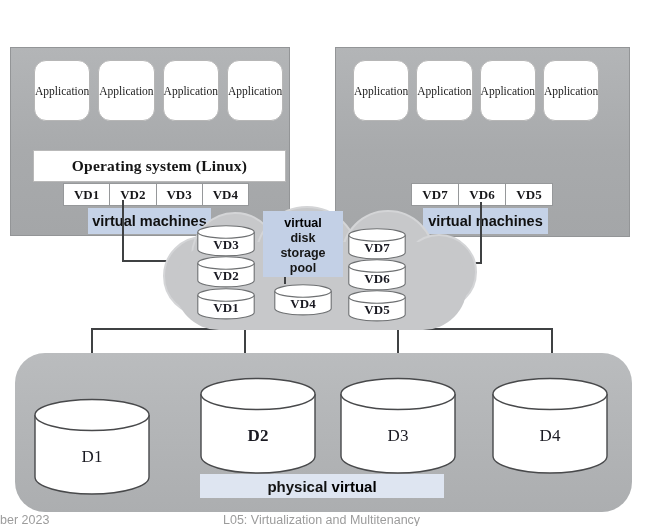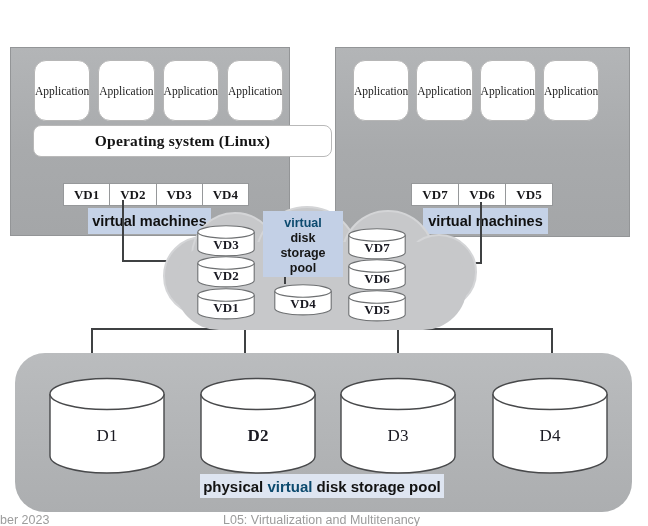--- a/index.html
+++ b/index.html
@@ -48,21 +48,21 @@
 
   
   .cloud-part { position:absolute; background:#c7c8ca; border-radius:50%; border:2px solid #d4d5d7; box-sizing:border-box; z-index:2; }
   .cloud-base { position:absolute; background:#c7c8ca; border-radius:46px; border:none; z-index:2; }
 
   .vdisk-pool-label {
     background:#c3d0e6; z-index:4; text-align:center;
     font-weight:700; font-size:12.5px; line-height:15px; color:#161616;
     padding-top:5px; box-sizing:border-box;
   }
-  .red { color:#0c4a6e; }
+  .red { color:#000000; }
 
   
   .cyl { position:absolute; }
   .cyl svg { position:absolute; left:0; top:0; }
   .cyl .cyl-label {
     position:absolute; inset:0; display:flex; align-items:center; justify-content:center;
     font-family:"Liberation Serif", serif; color:#1a1a22;
   }
   .cyl-small { width:58px; height:32px; z-index:3; }
   .cyl-small .cyl-label { padding-top:8px; font-weight:700; font-size:13px; }
@@ -94,21 +94,21 @@
     <div class="app">
         <span>Application</span>
       </div>
     <div class="app">
         <span>Application</span>
       </div>
     <div class="app">
         <span>Application</span>
       </div>
   </div>
-  <div class="abs os-bar" style="left:22px; top:77px; width:299px; height:32px;border-radius:8px;">
+  <div class="abs os-bar" style="left:22px; top:102px; width:253px; height:32px;">
     <span>Operating system (Linux)</span>
   </div>
   <div class="abs vd-row" style="left:52px; top:135px; width:186px;">
     <div class="vd-cell">VD1</div>
     <div class="vd-cell">VD2</div>
     <div class="vd-cell">VD3</div>
     <div class="vd-cell">VD4</div>
   </div>
   <div class="abs caption" style="left:77px; top:160px; width:123px; height:26px;">virtual machines</div>
 </div>
@@ -213,21 +213,21 @@
 </div>
 
 <div class="abs line" style="left:91px;  top:328px; width:462px; height:2px;"></div>
 <div class="abs line" style="left:91px;  top:328px; width:2px; height:27px;"></div>
 <div class="abs line" style="left:244px; top:328px; width:2px; height:27px;"></div>
 <div class="abs line" style="left:397px; top:328px; width:2px; height:27px;"></div>
 <div class="abs line" style="left:551px; top:328px; width:2px; height:27px;"></div>
 
 <div class="abs pool" style="left:15px; top:353px; width:617px; height:159px;"></div>
 
-<div class="cyl cyl-big" style="left:34px; top:377px; z-index:3;margin-left:15px;">
+<div class="cyl cyl-big" style="left:34px; top:398px; z-index:3;">
   <svg width="116" height="98" viewBox="0 0 116 98">
       <path d="M1,17 v62 a57,17 0 0 0 114,0 v-62" fill="#ffffff" stroke="#48494b" stroke-width="1.4"></path>
       <ellipse cx="58" cy="17" rx="57" ry="15.5" fill="#ffffff" stroke="#48494b" stroke-width="1.4"></ellipse>
     </svg>
   <div class="cyl-label">D1</div>
 </div>
 <div class="cyl cyl-big" style="left:200px; top:377px; z-index:3;font-weight:bold;">
   <svg width="116" height="98" viewBox="0 0 116 98">
       <path d="M1,17 v62 a57,17 0 0 0 114,0 v-62" fill="#ffffff" stroke="#48494b" stroke-width="1.4"></path>
       <ellipse cx="58" cy="17" rx="57" ry="15.5" fill="#ffffff" stroke="#48494b" stroke-width="1.4"></ellipse>
@@ -243,17 +243,17 @@
 </div>
 <div class="cyl cyl-big" style="left:492px; top:377px; z-index:3;">
   <svg width="116" height="98" viewBox="0 0 116 98">
       <path d="M1,17 v62 a57,17 0 0 0 114,0 v-62" fill="#ffffff" stroke="#48494b" stroke-width="1.4"></path>
       <ellipse cx="58" cy="17" rx="57" ry="15.5" fill="#ffffff" stroke="#48494b" stroke-width="1.4"></ellipse>
     </svg>
   <div class="cyl-label">D4</div>
 </div>
 
 <div class="abs pool-caption" style="left:200px; top:474px; width:244px; height:24px;">
-  <span>physical </span><span class="red">virtual</span><span> disk storage pool</span>
+  <span>physical </span><span class="red">virtual</span>
 </div>
 
 <div class="abs footer-text" style="left:0px; top:513px;">ber 2023</div>
 <div class="abs footer-text" style="left:223px; top:513px;">L05: Virtualization and Multitenancy</div>
 
 </body></html>

